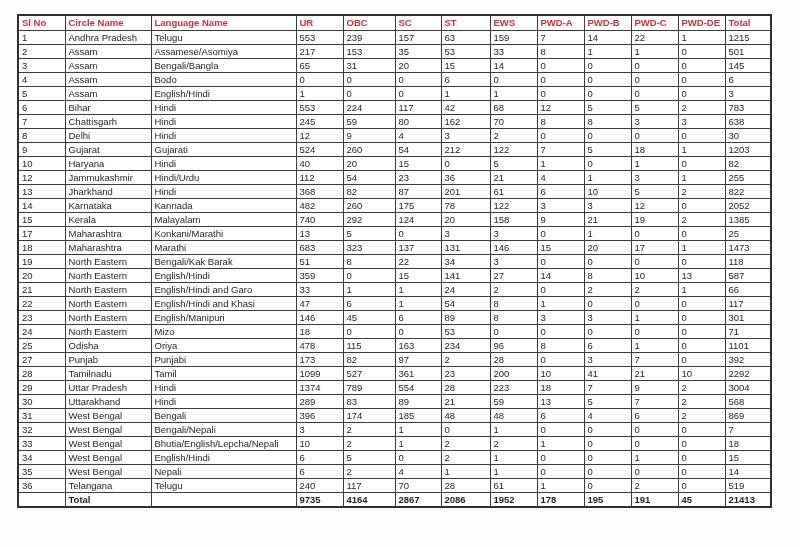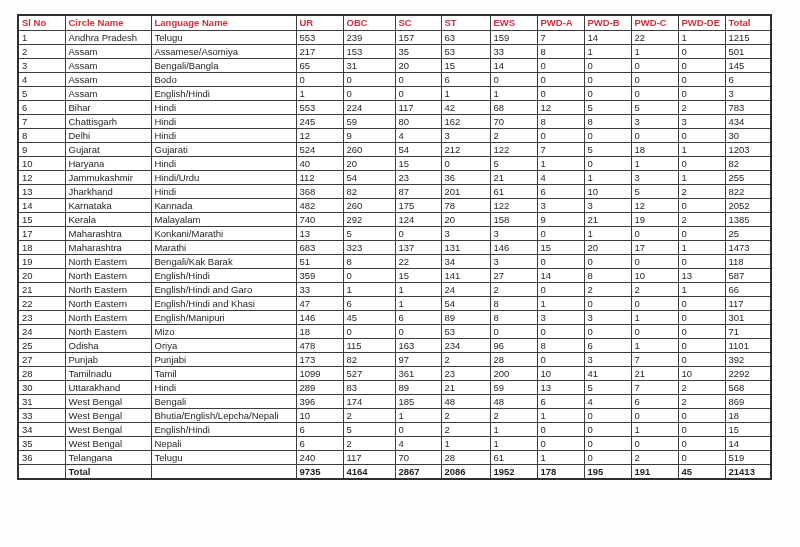--- a/index.html
+++ b/index.html
@@ -175,21 +175,21 @@
           <td>Hindi</td>
           <td>245</td>
           <td>59</td>
           <td>80</td>
           <td>162</td>
           <td>70</td>
           <td>8</td>
           <td>8</td>
           <td>3</td>
           <td>3</td>
-          <td class="total-col">434</td>
+          <td class="total-col">638</td>
         </tr>
         <tr>
           <td>8</td>
           <td>Delhi</td>
           <td>Hindi</td>
           <td>12</td>
           <td>9</td>
           <td>4</td>
           <td>3</td>
           <td>2</td>
@@ -448,20 +448,35 @@
           <td>361</td>
           <td>23</td>
           <td>200</td>
           <td>10</td>
           <td>41</td>
           <td>21</td>
           <td>10</td>
           <td class="total-col">2292</td>
         </tr>
         <tr>
+          <td>29</td>
+          <td>Uttar Pradesh</td>
+          <td>Hindi</td>
+          <td>1374</td>
+          <td>789</td>
+          <td>554</td>
+          <td>28</td>
+          <td>223</td>
+          <td>18</td>
+          <td>7</td>
+          <td>9</td>
+          <td>2</td>
+          <td class="total-col">3004</td>
+        </tr>
+        <tr>
           <td>30</td>
           <td>Uttarakhand</td>
           <td>Hindi</td>
           <td>289</td>
           <td>83</td>
           <td>89</td>
           <td>21</td>
           <td>59</td>
           <td>13</td>
           <td>5</td>
@@ -476,20 +491,35 @@
           <td>396</td>
           <td>174</td>
           <td>185</td>
           <td>48</td>
           <td>48</td>
           <td>6</td>
           <td>4</td>
           <td>6</td>
           <td>2</td>
           <td class="total-col">869</td>
+        </tr>
+        <tr>
+          <td>32</td>
+          <td>West Bengal</td>
+          <td>Bengali/Nepali</td>
+          <td>3</td>
+          <td>2</td>
+          <td>1</td>
+          <td>0</td>
+          <td>1</td>
+          <td>0</td>
+          <td>0</td>
+          <td>0</td>
+          <td>0</td>
+          <td class="total-col">7</td>
         </tr>
         <tr>
           <td>33</td>
           <td>West Bengal</td>
           <td>Bhutia/English/Lepcha/Nepali</td>
           <td>10</td>
           <td>2</td>
           <td>1</td>
           <td>2</td>
           <td>2</td>

